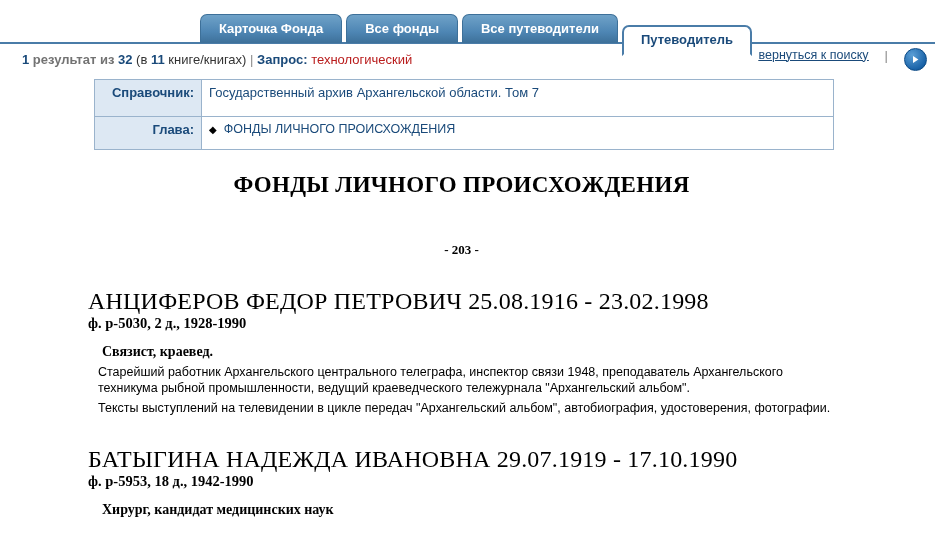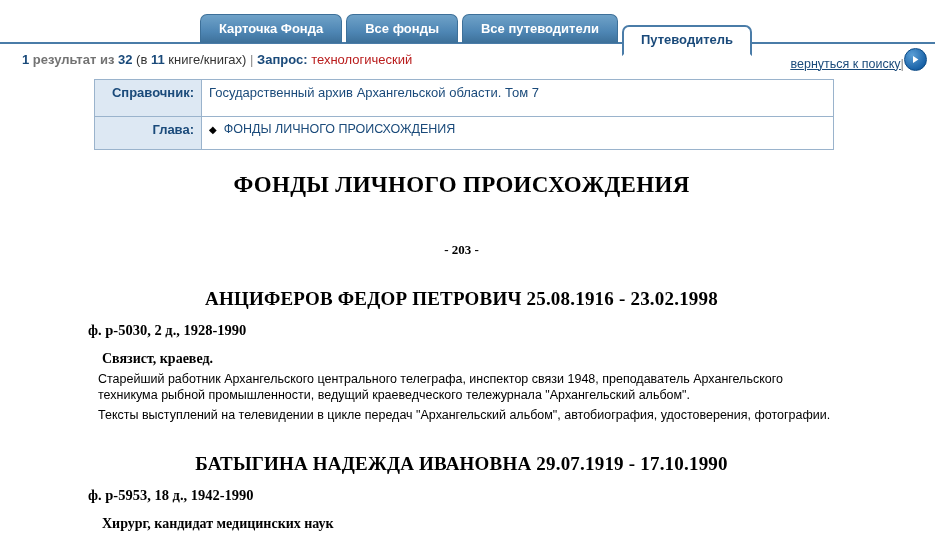--- a/index.html
+++ b/index.html
@@ -76,22 +76,22 @@
     color: #737373;
     font-weight: bold;
   }
   .infobar-left .q {
     color: #1a4a7a;
     font-weight: bold;
   }
   .infobar-left .qtext { color: #b91c1c; }
   .infobar-right {
     display: flex;
-    align-items: flex-end;
-    gap: 0;
+    align-items: flex-start;
+    gap: 16px;
     white-space: nowrap;
     text-decoration: underline;
   }
   .backlink {
     color: #1a4a7a;
     text-decoration: underline;
     font-size: 12.5px;
     cursor: pointer;
   }
   .sep-pipe { color: #888; }
@@ -168,31 +168,31 @@
     text-align: center;
     font-family: "Liberation Serif", serif;
     font-weight: bold;
     font-size: 13px;
     margin-top: 44px;
   }
   .entry {
     margin-top: 30px;
   }
   .entry-name {
-    text-align: center;
-    font-family: "Liberation Serif", serif;
-    font-size: 19px;
-    font-weight: bold;
+    text-align: left;
+    font-family: "Liberation Serif", serif;
+    font-size: 24px;
+    font-weight: normal;
     letter-spacing: 0.2px;
   }
   .entry-fund {
     font-family: "Liberation Serif", serif;
     font-size: 14.5px;
     font-weight: bold;
-    margin-top: 12px;
+    margin-top: 0;
   }
   .entry-role {
     font-family: "Liberation Serif", serif;
     font-size: 14px;
     font-weight: bold;
     margin-top: 12px;
     padding-left: 14px;
   }
   .entry-para {
     font-size: 12.5px;

